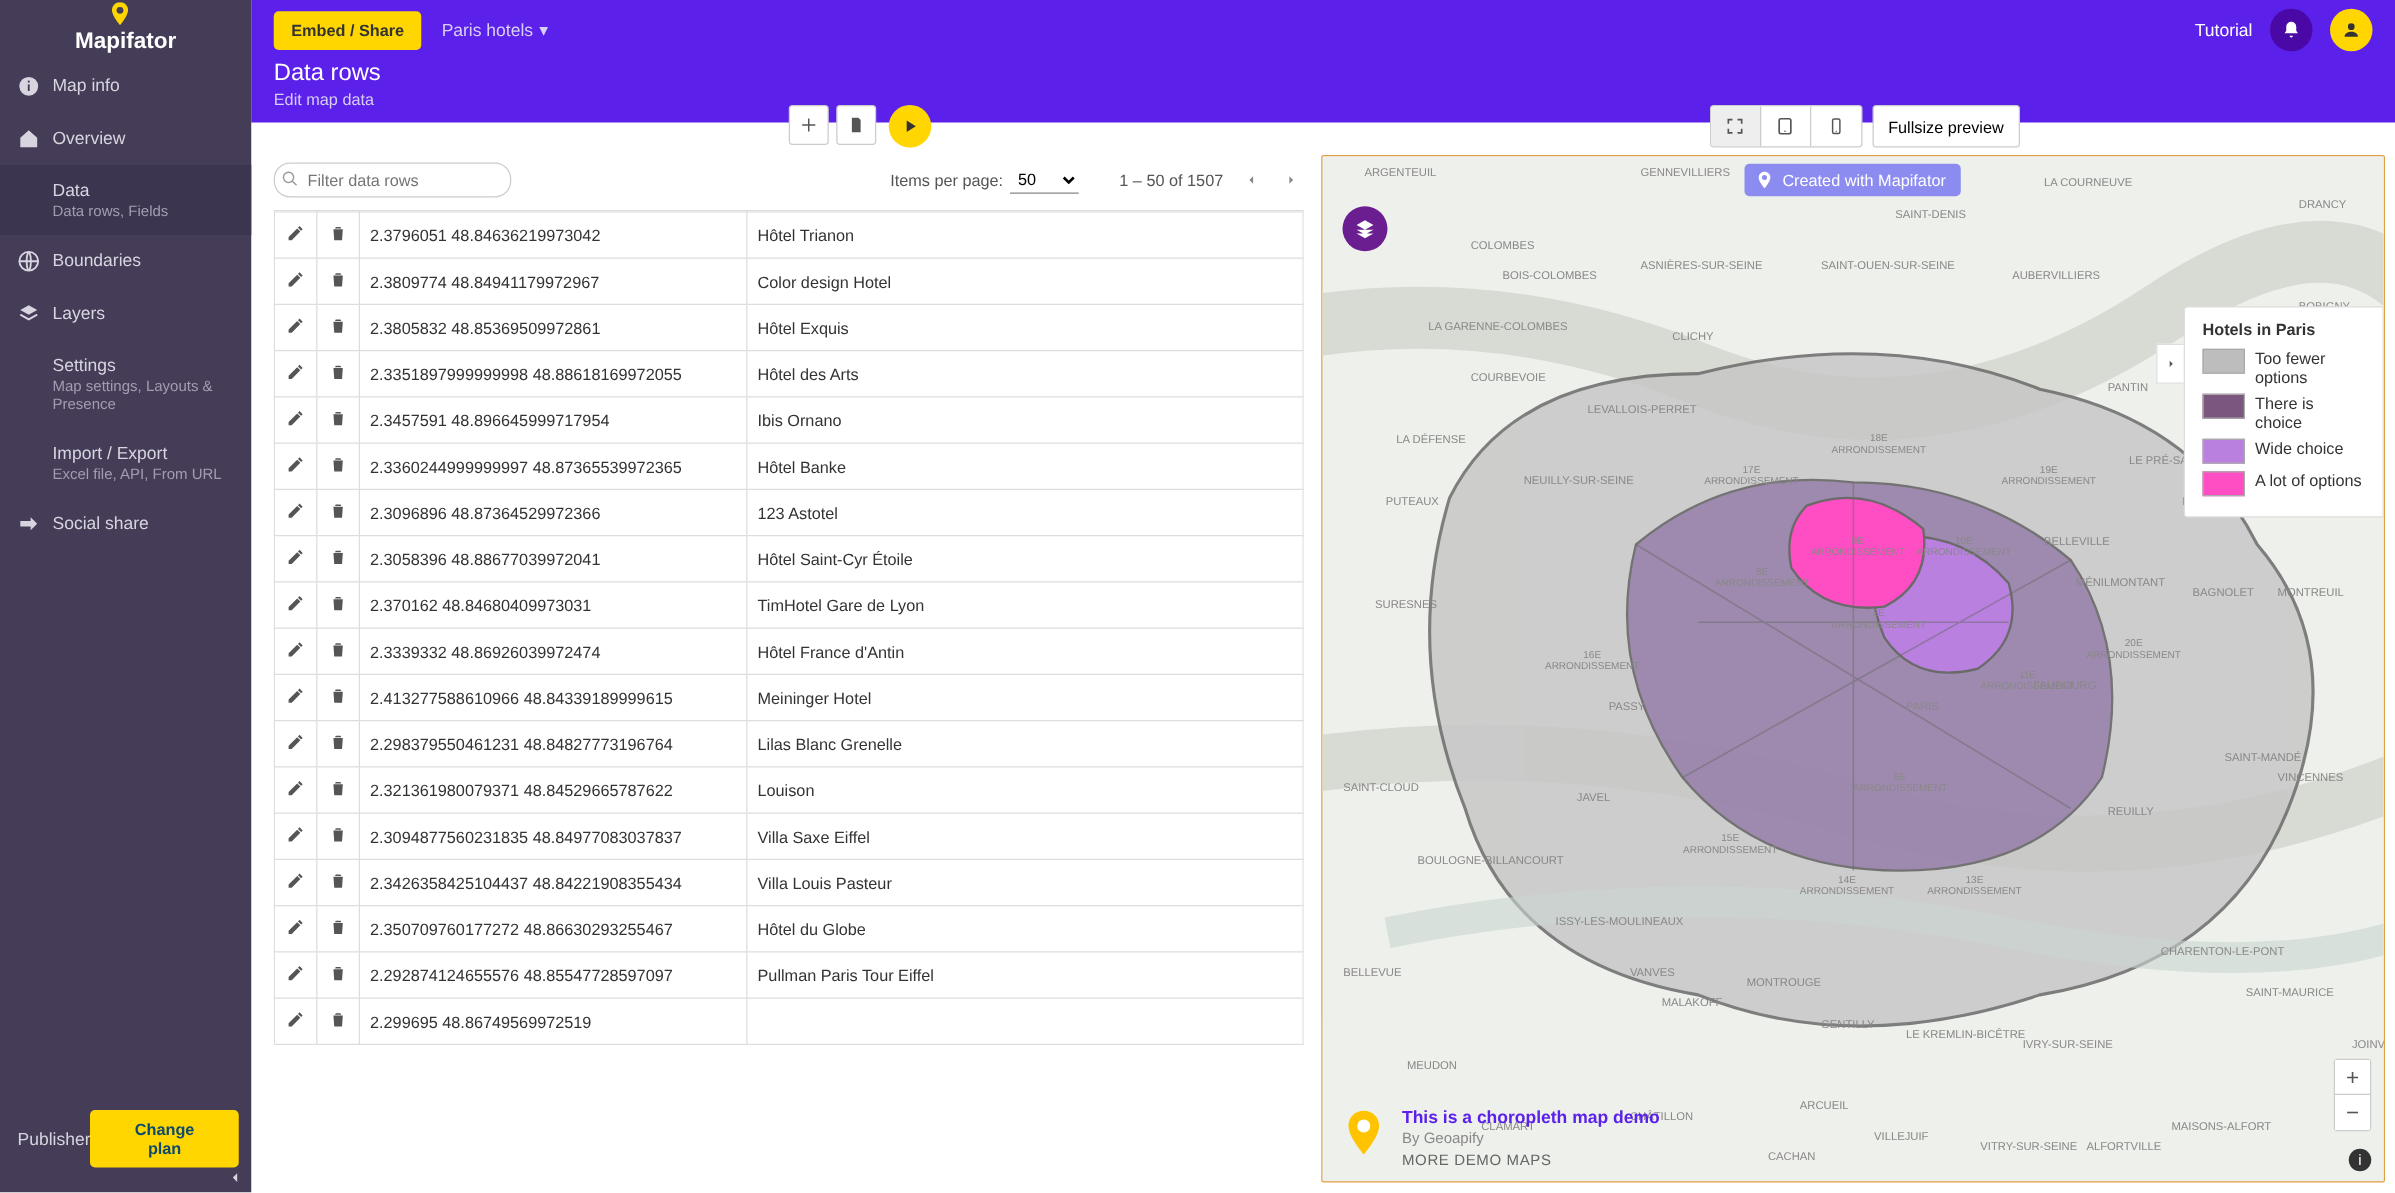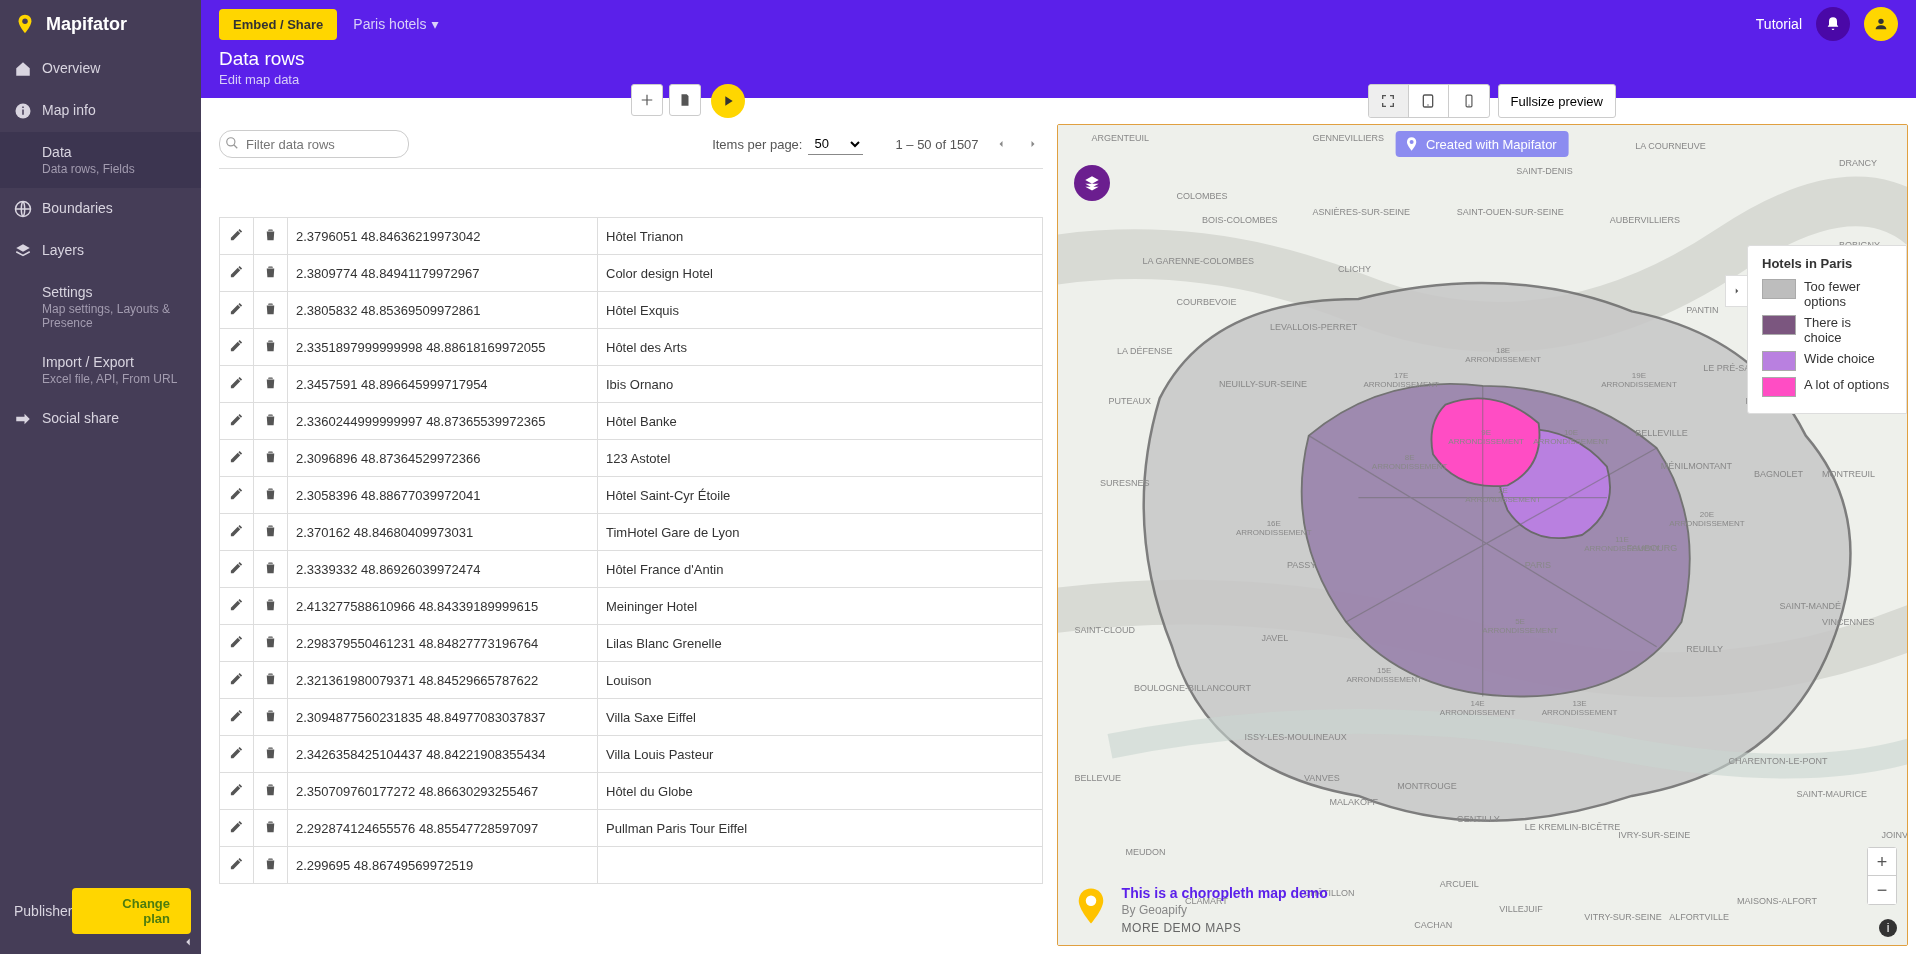--- a/index.html
+++ b/index.html
@@ -1,30 +1,30 @@
 <!DOCTYPE html>
 <html><head>
 <meta charset="utf-8">
 <style>
   * { box-sizing: border-box; margin: 0; padding: 0; }
   html, body { height: 100%; width: 100%; font-family: Arial, Helvetica, sans-serif; font-size: 14px; color: #333; }
   body { display: flex; overflow: hidden; }
 
   
   .sidebar { width: 201px; background: #453d57; color: #d9d5e0; display: flex; flex-direction: column; flex-shrink: 0; position: relative; }
-  .sidebar .logo { display: flex; align-items: center; height: 48px; padding: 0 14px; font-size: 18px; font-weight: 600; color: #fff; }
+  .sidebar .logo { display: flex; align-items: center; height: 48px; padding: 0 14px; font-size: 18px; font-weight: 600; color: #fff; flex-direction: column; }
   .sidebar .logo .logo-icon { width: 22px; height: 22px; margin-right: 10px; }
   .sidebar .nav-item { display: flex; align-items: flex-start; padding: 12px 14px; cursor: pointer; color: #d9d5e0; }
   .sidebar .nav-item .icon { width: 18px; height: 18px; margin-right: 10px; flex-shrink: 0; fill: #d9d5e0; }
   .sidebar .nav-item.active { background: #3c3550; }
   .sidebar .nav-item .labels { display: flex; flex-direction: column; }
   .sidebar .nav-item .labels .sub { font-size: 12px; color: #a39cb0; margin-top: 2px; }
   .sidebar .footer { margin-top: auto; display: flex; align-items: center; justify-content: space-between; padding: 12px 10px 20px 14px; }
   .sidebar .footer .plan { color: #d9d5e0; }
-  .sidebar .footer .chg-btn { background: #ffd600; color: #4d7c0f; border: none; border-radius: 4px; padding: 8px 21px; font-weight: 600; cursor: pointer; font-size: 13px; text-align: right; }
+  .sidebar .footer .chg-btn { background: #ffd600; color: #0c4a6e; border: none; border-radius: 4px; padding: 8px 21px; font-weight: 600; cursor: pointer; font-size: 13px; }
   .sidebar .collapse-btn { position: absolute; bottom: 2px; right: 6px; color: #d9d5e0; cursor: pointer; }
 
   
   .main { flex: 1; display: flex; flex-direction: column; min-width: 0; background: #fff; }
 
   
   .app-header { background: #5b20ea; color: #fff; height: 98px; display: flex; flex-direction: column; padding: 0 18px; position: relative; }
   .app-header .top-row { display: flex; align-items: center; height: 48px; }
   .app-header .embed-btn { background: #ffd600; color: #333; border: none; border-radius: 4px; padding: 8px 14px; font-weight: 700; cursor: pointer; font-size: 13px; }
   .app-header .map-name { margin-left: 16px; color: #d9d0f8; font-size: 14px; cursor: pointer; display: flex; align-items: center; }
@@ -58,21 +58,21 @@
   .data-panel .filter-row { display: flex; align-items: center; height: 40px; gap: 12px; }
   .filter-row .search-box { position: relative; flex: 0 0 190px; }
   .filter-row .search-box input { width: 100%; height: 28px; border: 1px solid #ccc; border-radius: 13px; padding: 0 8px 0 26px; font-size: 13px; outline: none; }
   .filter-row .search-box .s-icon { position: absolute; left: 6px; top: 6px; width: 14px; height: 14px; fill: #999; }
   .filter-row .ipp { display: flex; align-items: center; margin-left: auto; font-size: 13px; color: #555; gap: 6px; }
   .filter-row .ipp select { border: none; border-bottom: 1px solid #888; background: transparent; font-size: 13px; padding: 2px 18px 2px 2px; }
   .filter-row .range { font-size: 13px; color: #555; margin-left: 20px; }
   .filter-row .pager-btn { background: none; border: none; color: #888; cursor: pointer; padding: 4px; font-size: 18px; }
 
   .table-wrap { flex: 1; overflow: auto; border-top: 1px solid #ddd; margin-top: 4px; }
-  table.data-table { border-collapse: collapse; width: 100%; table-layout: fixed; margin-top: 48px; }
+  table.data-table { border-collapse: collapse; width: 100%; table-layout: fixed; }
   table.data-table td { border: 1px solid #ddd; padding: 9px 8px; font-size: 13px; white-space: nowrap; overflow: hidden; text-overflow: ellipsis; }
   table.data-table td.action { width: 34px; text-align: center; }
   table.data-table td.coord { width: 310px; }
   table.data-table td.name { }
   table.data-table .row-icon { fill: #555; width: 15px; height: 15px; cursor: pointer; }
 
   
   .map-panel { width: 50%; position: relative; border: 1px solid #e0a040; border-radius: 2px; margin: 0 8px 8px 4px; background: #eef0eb; overflow: hidden; }
   .map-bg { position: absolute; inset: 0; }
   .map-bg svg { width: 100%; height: 100%; }
@@ -115,34 +115,34 @@
   <div class="logo">
     <svg class="logo-icon" viewBox="0 0 24 24">
         <path fill="#ffd600" d="M12 2C8 2 5 5 5 9c0 5 7 13 7 13s7-8 7-13c0-4-3-7-7-7z"></path>
         <circle cx="12" cy="9" r="3" fill="#453d57"></circle>
       </svg>
     <span>Mapifator</span>
   </div>
 
   <div class="nav-item">
     <svg class="icon" viewBox="0 0 24 24">
-        <path d="M3 11l9-8 9 8v10H3z"></path>
-      </svg>
-    <div class="labels">
-        <span>Overview</span>
-      </div>
-  </div>
-  <div class="nav-item">
-    <svg class="icon" viewBox="0 0 24 24">
         <circle cx="12" cy="12" r="10"></circle>
         <rect x="11" y="10" width="2" height="7" fill="#453d57"></rect>
         <rect x="11" y="6" width="2" height="2" fill="#453d57"></rect>
       </svg>
     <div class="labels">
         <span>Map info</span>
+      </div>
+  </div>
+  <div class="nav-item">
+    <svg class="icon" viewBox="0 0 24 24">
+        <path d="M3 11l9-8 9 8v10H3z"></path>
+      </svg>
+    <div class="labels">
+        <span>Overview</span>
       </div>
   </div>
   <div class="nav-item active">
     <span class="icon"></span>
     <div class="labels">
         <span>Data</span>
         <span class="sub">Data rows, Fields</span>
       </div>
   </div>
   <div class="nav-item">

